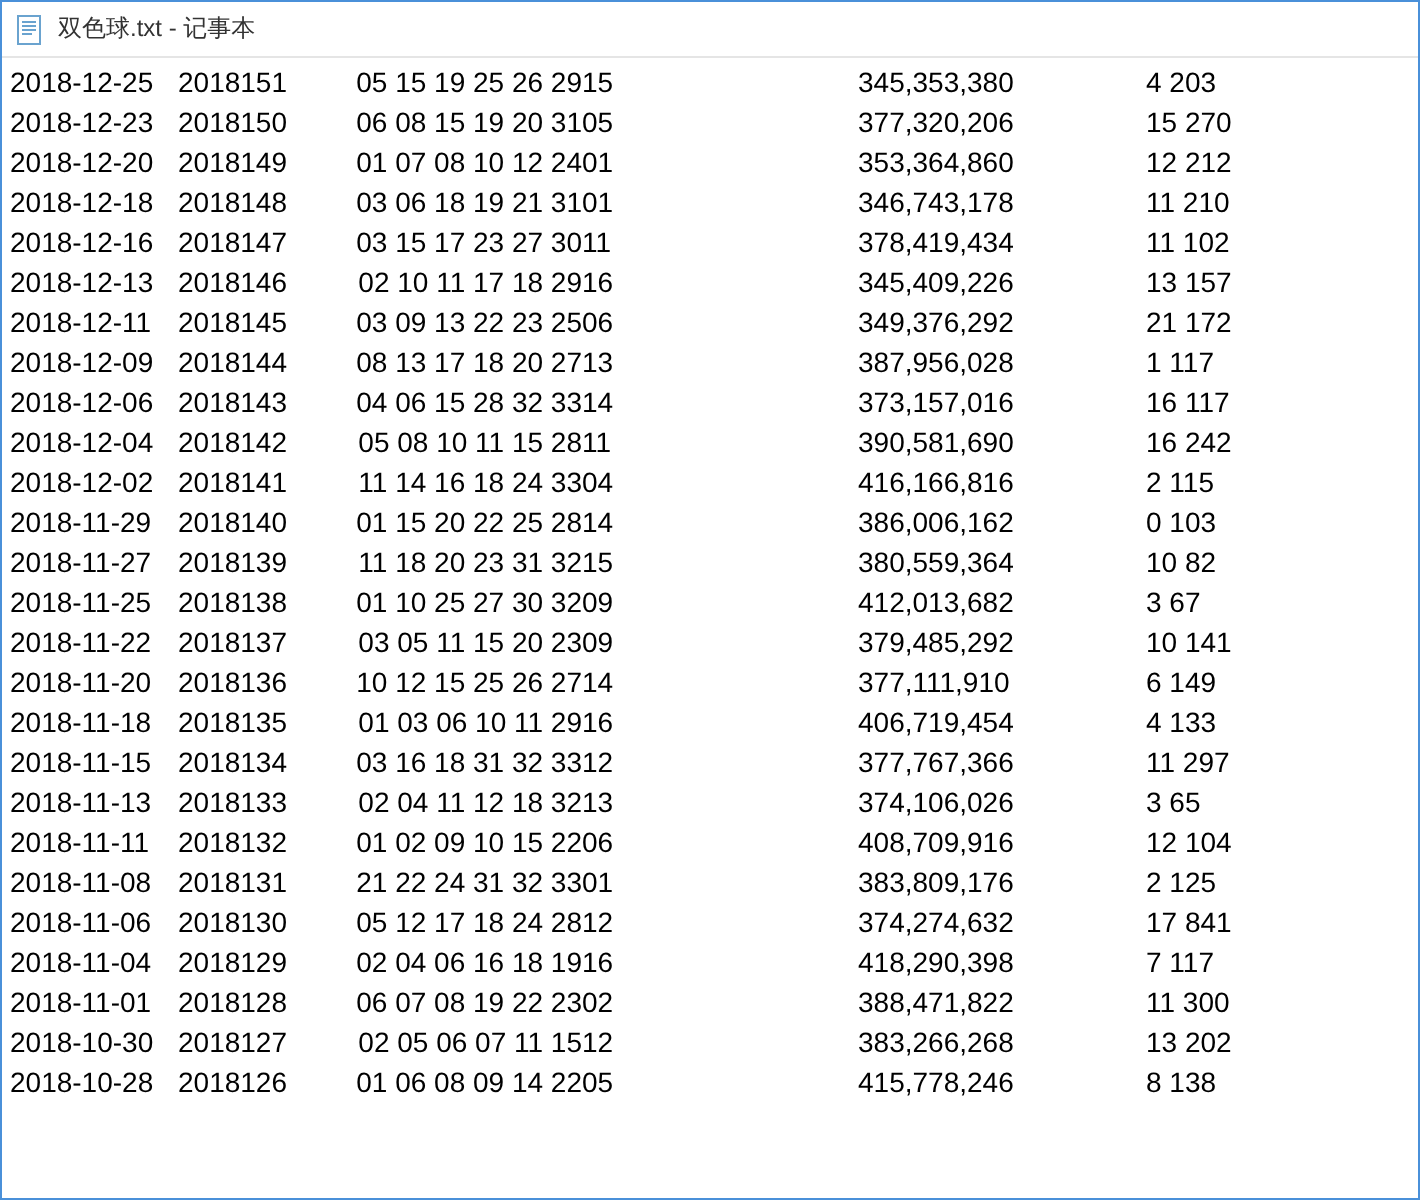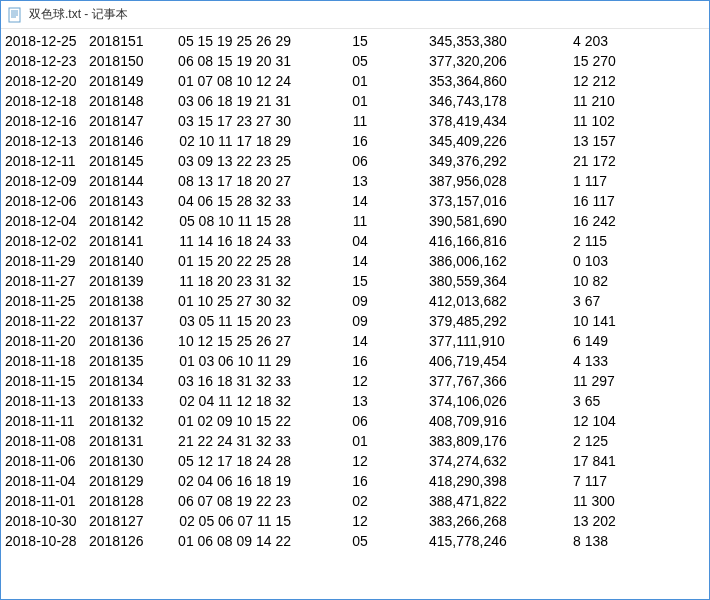--- a/index.html
+++ b/index.html
@@ -53,21 +53,21 @@
     font-size: 14px;
     line-height: 20px;
     white-space: pre;
     overflow-y: auto;
     border: none;
   }
   .row { display: flex; }
   .col-date  { width: 84px; }
   .col-issue { width: 64px; }
   .col-balls { width: 138px; text-align: right; }
-  .col-blue  { width: 138px; text-align: center; }
+  .col-blue  { width: 138px; }
   .col-sales { width: 144px; }
   .col-prize { flex: 1; }
 </style>
 </head>
 <body>
 
 <div class="window">
 
   <div class="titlebar">
     <span class="icon">

